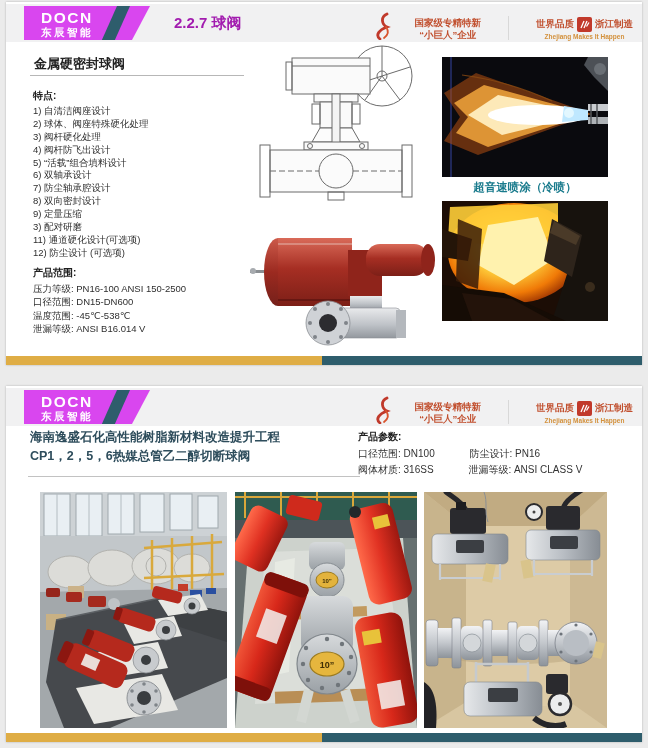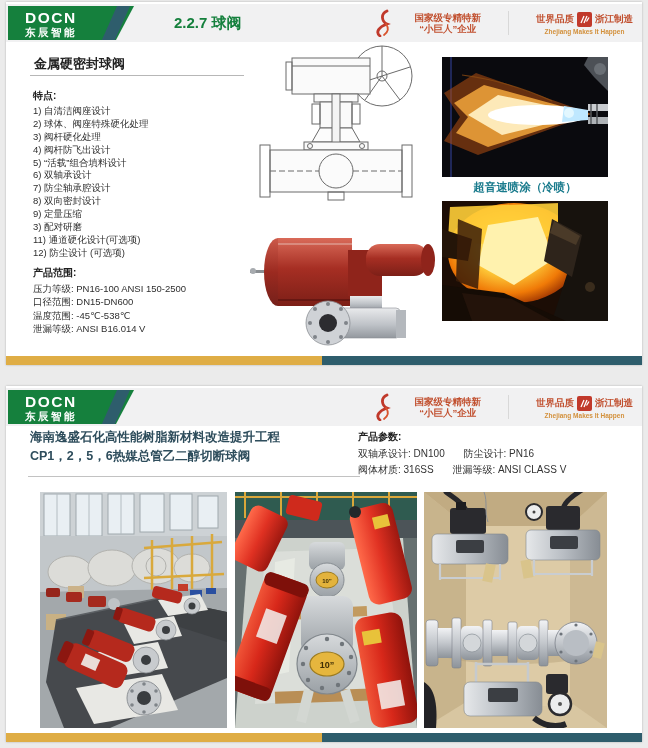--- a/index.html
+++ b/index.html
@@ -8,28 +8,28 @@
     background:#ebebeb;
     font-family:"Liberation Sans","DejaVu Sans",sans-serif;
     -webkit-font-smoothing:antialiased;
   }
   .slide{position:absolute;left:6px;width:636px;background:#fff;box-shadow:0 0 2px rgba(0,0,0,.25)}
   #slide1{top:2px;height:363px}
   #slide2{top:386px;height:356px}
 
   
   .hdr{position:absolute;left:0;top:2px;width:100%;height:38px;background:#f1f1f2}
-  .logo-gold{position:absolute;left:2px;top:2px;width:126px;height:34px;background:#15803d;
+  .logo-gold{position:absolute;left:18px;top:2px;width:126px;height:34px;background:#d946ef;
     clip-path:polygon(0 0,126px 0,108px 100%,0 100%)}
   .logo-diag{position:absolute;left:111px;top:2px;width:13px;height:34px;background:#2e5d6c;
     transform:skewX(-24deg);transform-origin:top left}
   .logo-en{position:absolute;left:17px;top:3px;color:#fff;font-weight:bold;font-size:15.5px;letter-spacing:1.5px}
   .logo-cn{position:absolute;left:17px;top:20px;color:#fff;font-weight:bold;font-size:10.5px;letter-spacing:2.5px}
-  .hdr-title{position:absolute;left:168px;top:0;height:35px;line-height:38px;font-size:15px;font-weight:bold;color:#15803d;margin:0}
-  .badges{position:absolute;right:9px;top:2px;height:34px;display:flex;align-items:center;gap:22px}
+  .hdr-title{position:absolute;left:168px;top:0;height:35px;line-height:38px;font-size:15px;font-weight:bold;color:#a21caf;margin:0}
+  .badges{position:absolute;right:9px;top:2px;height:34px;display:flex;align-items:flex-end;gap:22px}
   .badge-left-text{font-size:9.5px;font-weight:bold;color:#c14f2e;line-height:11.5px;text-align:center;white-space:nowrap}
   .badge-div{width:1px;height:24px;background:#d8d8d8;margin:0 5px}
   .badge-right{text-align:center}
   .badge-right-top{display:flex;align-items:center;gap:3px;font-size:9.5px;font-weight:bold;color:#c14f2e;white-space:nowrap;justify-content:center}
   .badge-sub{font-size:6.5px;font-weight:bold;color:#d3913d;margin-top:1px;white-space:nowrap}
 
   
   .sec-title{position:absolute;left:27px;top:52px;font-size:13px;font-weight:bold;color:#222;margin:1px}
   .sec-underline{position:absolute;left:24px;top:73px;width:214px;height:1px;background:#b7b7b7}
   .features{position:absolute;left:27px;top:87px;font-size:9.5px;color:#2e2e2e}
@@ -53,21 +53,21 @@
   
   .footer{position:absolute;left:0;bottom:0;width:100%;height:9px;display:flex}
   .footer .f-gold{width:49.7%;background:#dfad45}
   .footer .f-teal{flex:1;background:#2e5d6c}
 
   
   .proj-title{position:absolute;left:24px;top:42px;font-size:12.5px;font-weight:bold;color:#2e4d5c;line-height:19px;margin:0}
   .proj-underline{position:absolute;left:22px;top:90px;width:332px;height:1px;background:#c2c2c2}
   .params{position:absolute;left:352px;top:44px;font-size:10px;color:#333}
   .param-row{line-height:16px;white-space:nowrap}
-  .param-row .v1{margin-right:16px}
+  .param-row .v1{margin-right:32px}
   .site-photos{position:absolute;top:106px;height:236px;overflow:hidden}
   #phA{left:34px;width:187px}
   #phB{left:229px;width:182px}
   #phC{left:418px;width:183px}
 </style>
 </head>
 <body>
 
 <section class="slide" id="slide1">
   <header class="hdr">
@@ -293,21 +293,21 @@
     <span style="display:block">海南逸盛石化高性能树脂新材料改造提升工程</span>
     <span style="display:block">CP1，2，5，6热媒总管乙二醇切断球阀</span>
   </h2>
   <div class="proj-underline"></div>
 
   <div class="params">
     <div class="blk-label">产品参数:</div>
     <div>
 
         <div class="param-row">
-          <span>双轴承设计:</span>
+          <span>口径范围:</span>
           <span class="v1">DN100</span>
           <span>防尘设计:</span>
           <span>PN16</span>
         </div>
 
         <div class="param-row">
           <span>阀体材质:</span>
           <span class="v1">316SS</span>
           <span>泄漏等级:</span>
           <span>ANSI CLASS V</span>

